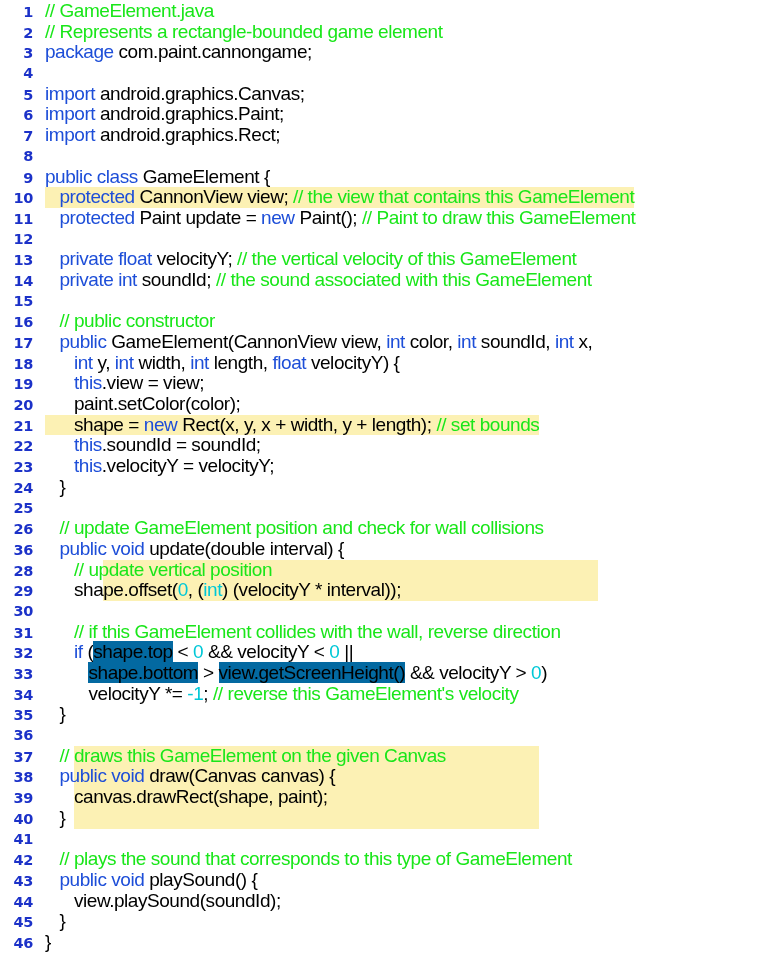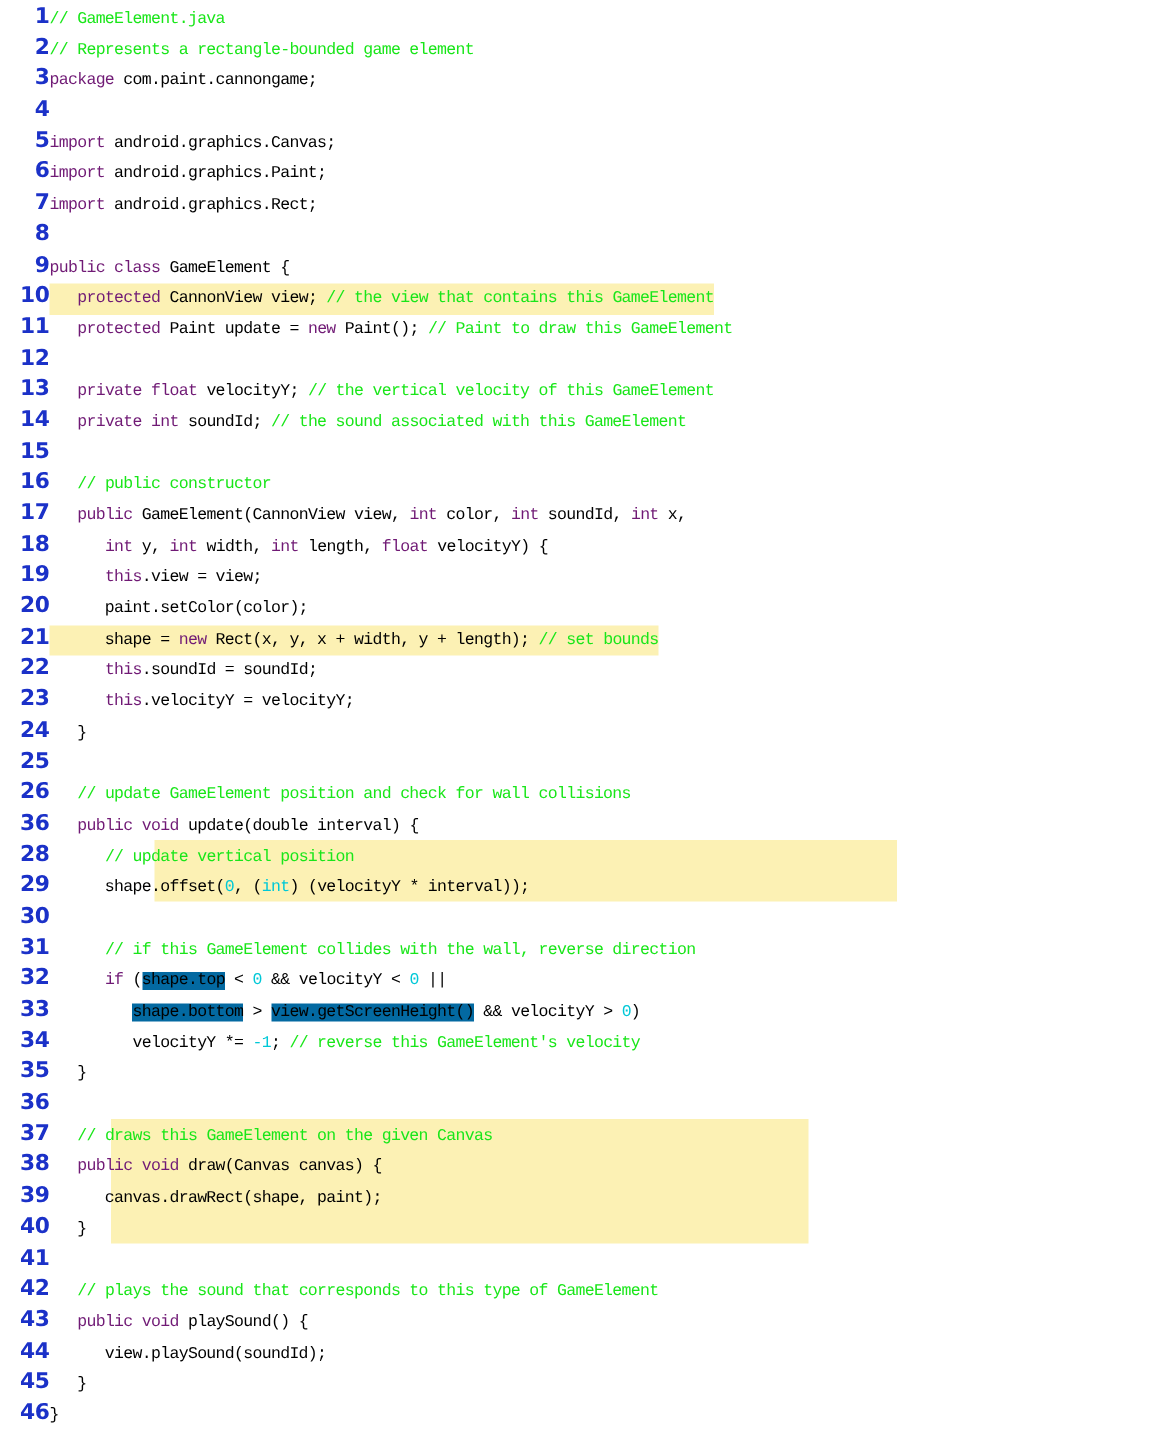--- a/index.html
+++ b/index.html
@@ -36,28 +36,29 @@
     text-align: right;
     color: #1b31c8;
     font-weight: bold;
     font-size: 14.5px;
     font-family: "DejaVu Sans", sans-serif;
     letter-spacing: -0.3px;
   }
 
   .codetext {
     flex: 0 0 auto;
-    font-size: 11px;
-    font-family: Liberation Mono, monospace;
+    margin-left: 12px;
+    font-size: 19px;
+    font-family: Liberation Sans, sans-serif;
     letter-spacing: -0.45px;
     color: #000000;
   }
 
   
-  .kw  { color: #701a75; }
+  .kw  { color: #1d4ed8; }
   .cm  { color: #19e619; }
   .num { color: #00c8d7; }
   .pl  { color: #000000; }
 
   
   .hl { background: #0369a1; }
 
   
   .codetext.hl-line { background: #fcf1b4; }
 

